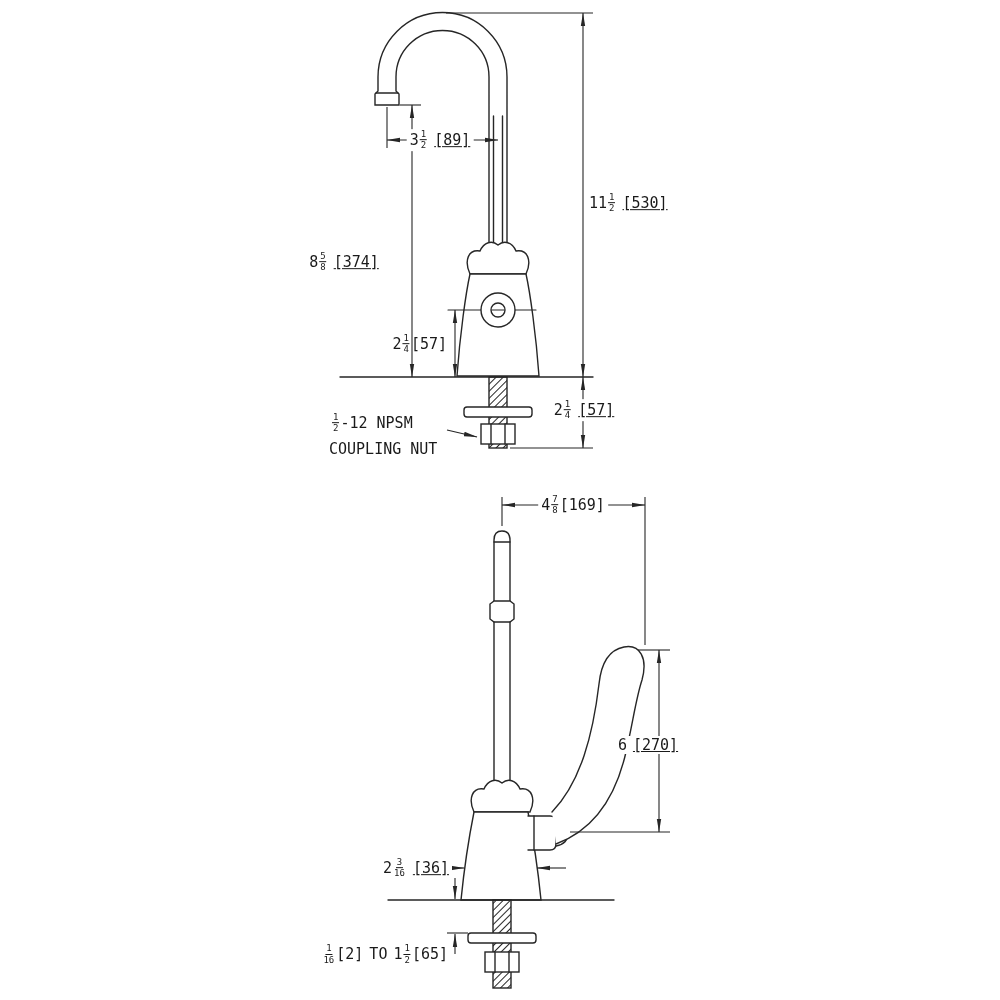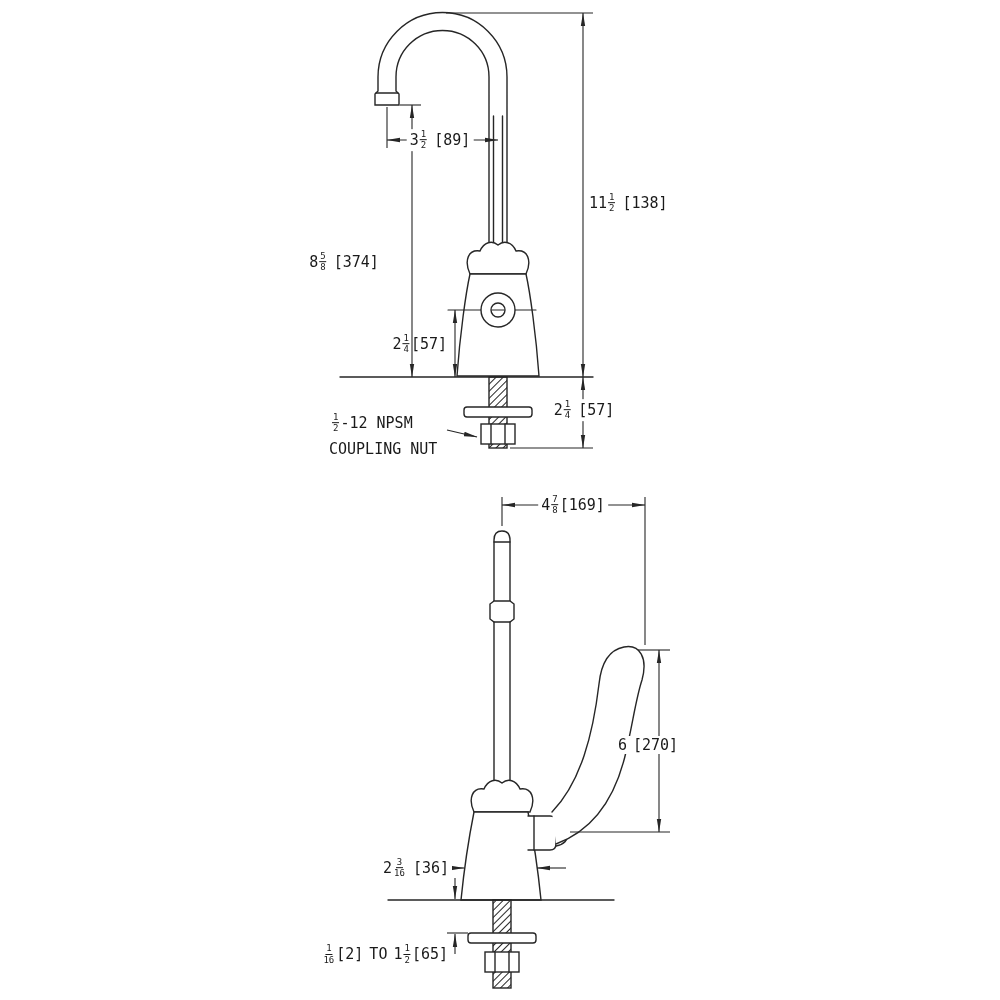--- a/index.html
+++ b/index.html
@@ -8,21 +8,21 @@
   svg{position:absolute;left:0;top:0;}
   .dim-label{position:absolute;display:flex;align-items:center;font-size:15px;line-height:1.2;
              white-space:nowrap;color:#1a1a1a;}
   .c{transform:translate(-50%,-50%);}
   .l{transform:translate(0,-50%);margin-top:12px;}
   .r{transform:translate(-100%,-50%);}
   .bg{background:#ffffff;padding:0 3px;}
   .frac{display:inline-flex;flex-direction:column;align-items:center;font-size:9px;line-height:1.15;margin:0 1px;}
   .fnum{border-bottom:1px solid #1a1a1a;padding:0 1px;}
   .fden{padding:0 1px;}
-  .sp{margin-left:6px;}
+  .sp{margin-left:6px;text-decoration:underline;}
   .joiner{margin:14px 6px;}
 </style>
 </head>
 <body>
 
 <div id="canvas">
 
 <svg width="1000" height="1000" viewBox="0 0 1000 1000">
   <defs>
     <marker id="ar" markerUnits="userSpaceOnUse" markerWidth="14" markerHeight="8" refX="13.2" refY="4" orient="auto-start-reverse">
@@ -131,21 +131,21 @@
       </span>
   <span class="sp">[89]</span>
 </div>
 
 <div class="dim-label l" style="left:589px;top:191px">
   <span>11</span>
   <span class="frac">
         <span class="fnum">1</span>
         <span class="fden">2</span>
       </span>
-  <span class="sp">[138]</span>
+  <span class="sp">[530]</span>
 </div>
 
 <div class="dim-label c" style="left:344px;top:262px">
   <span>8</span>
   <span class="frac">
         <span class="fnum">5</span>
         <span class="fden">8</span>
       </span>
   <span class="sp">[374]</span>
 </div>

